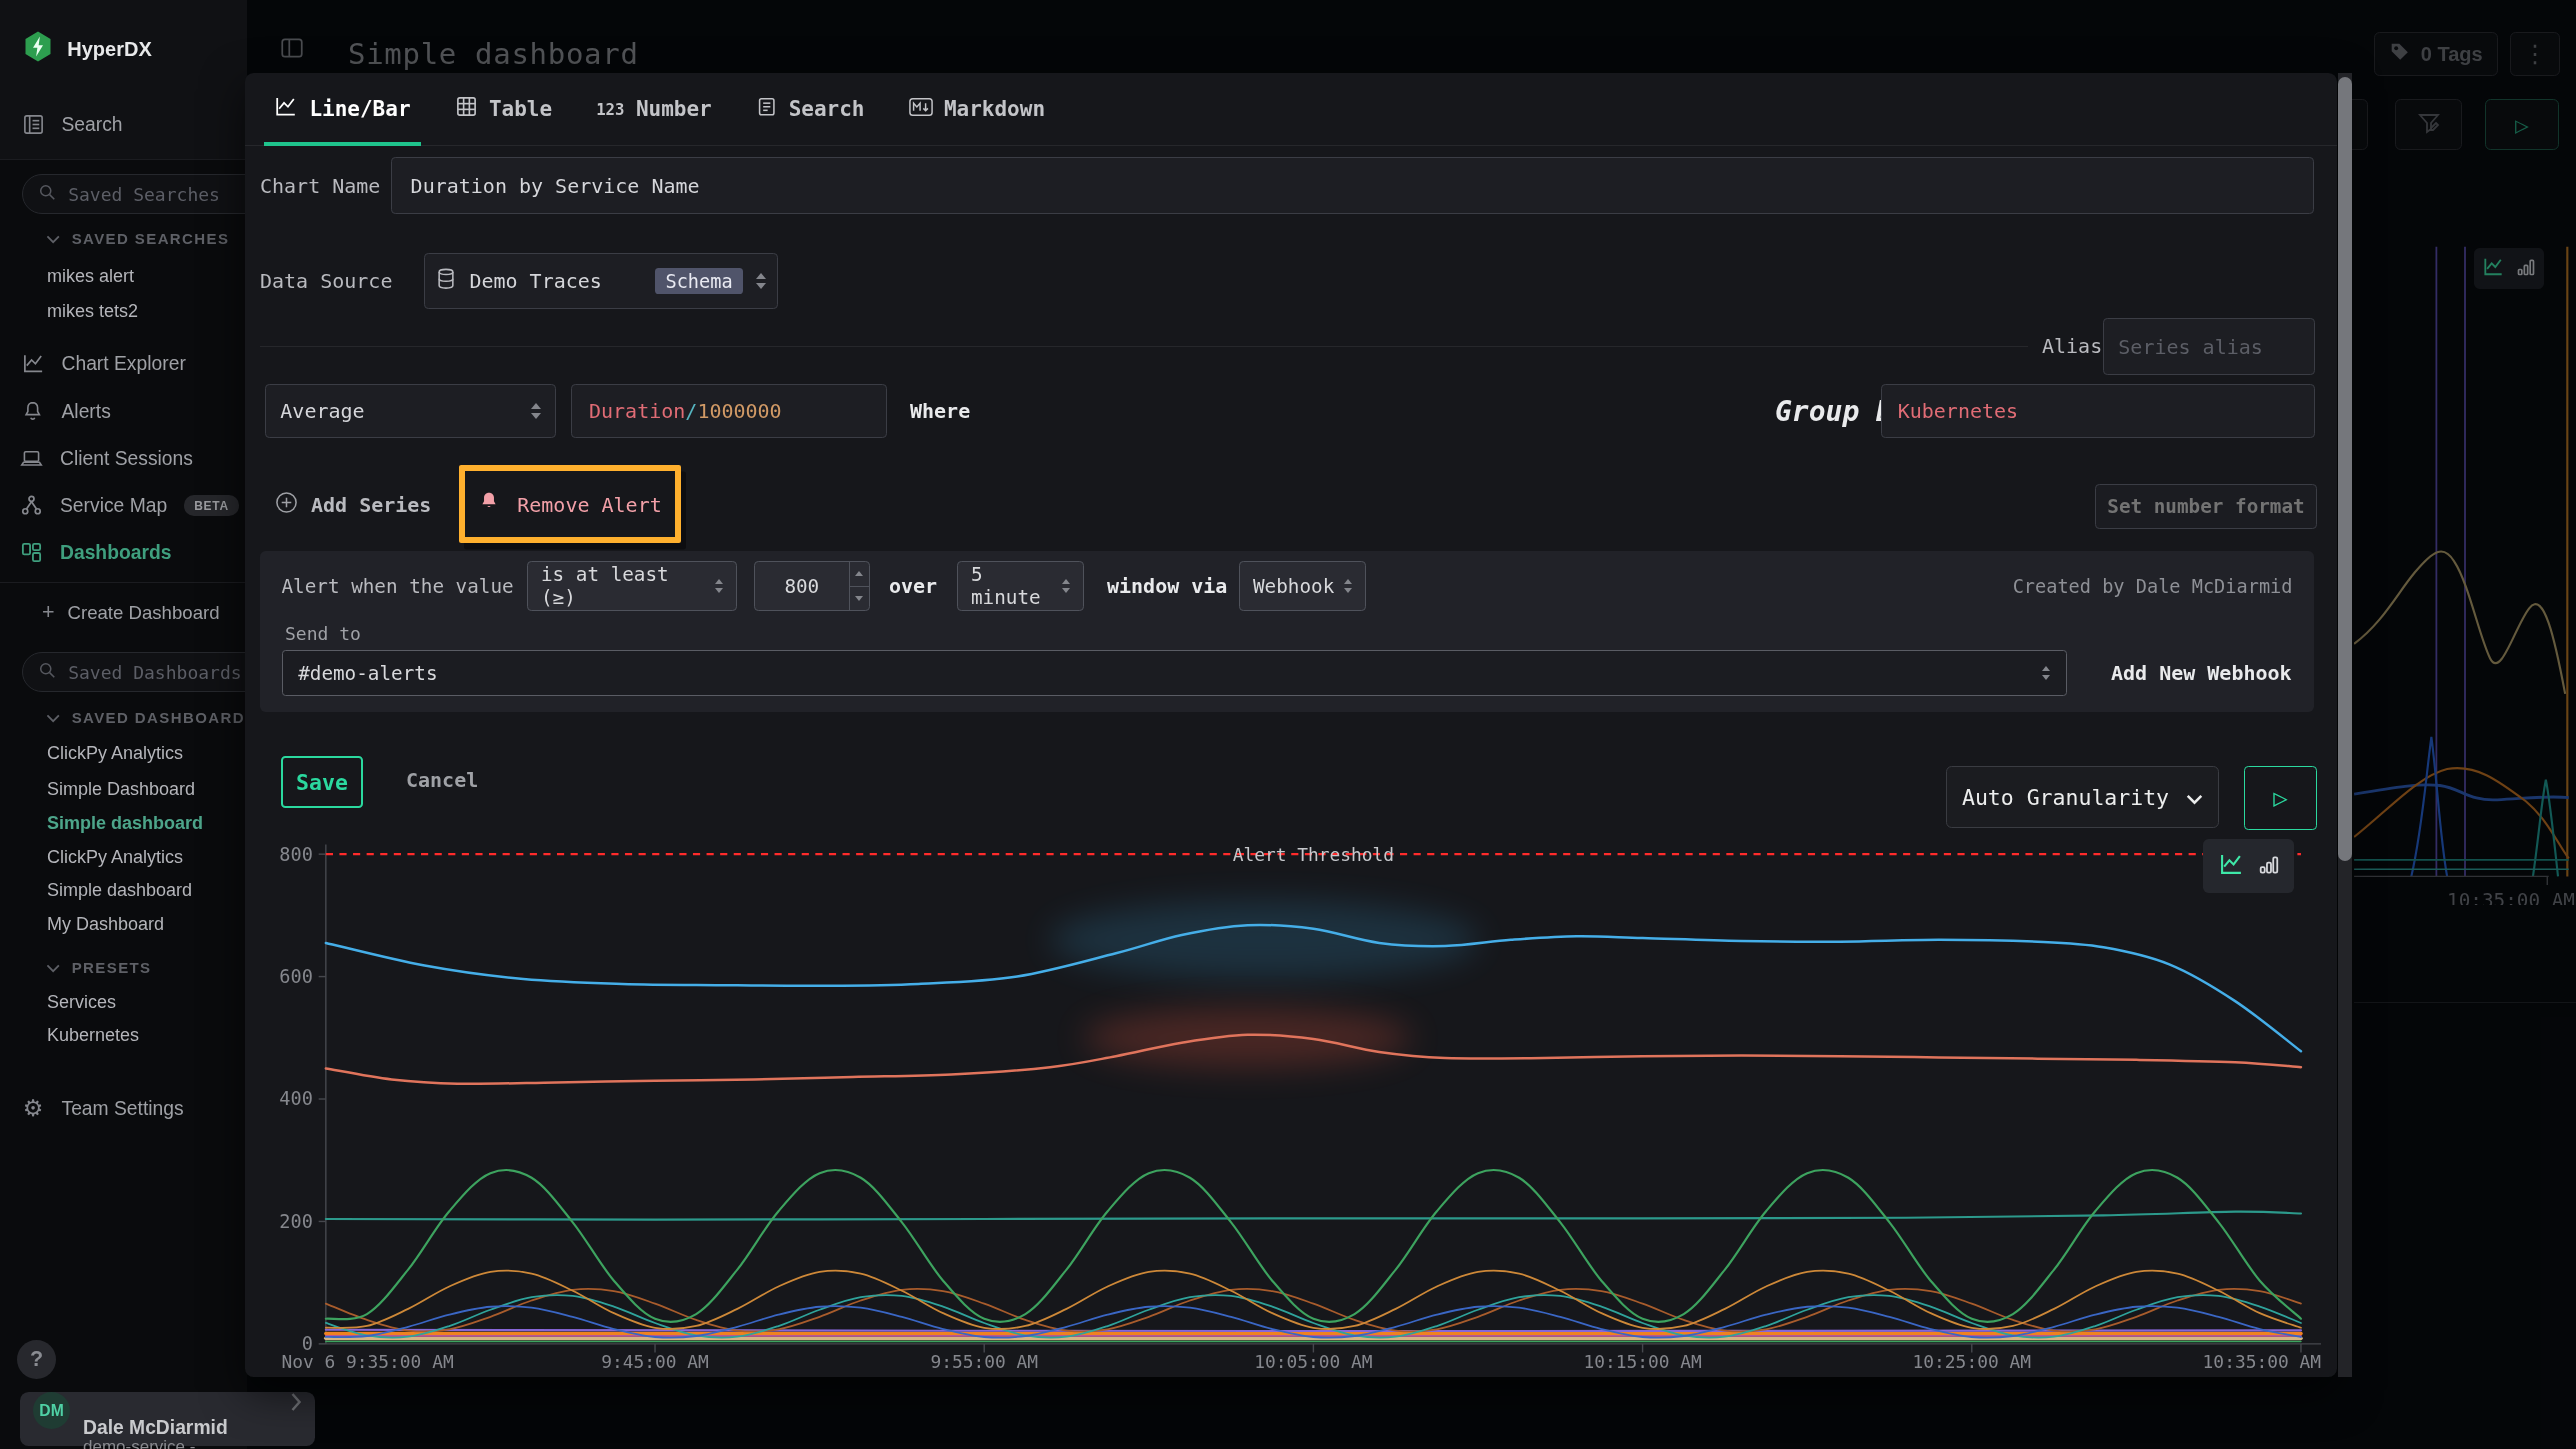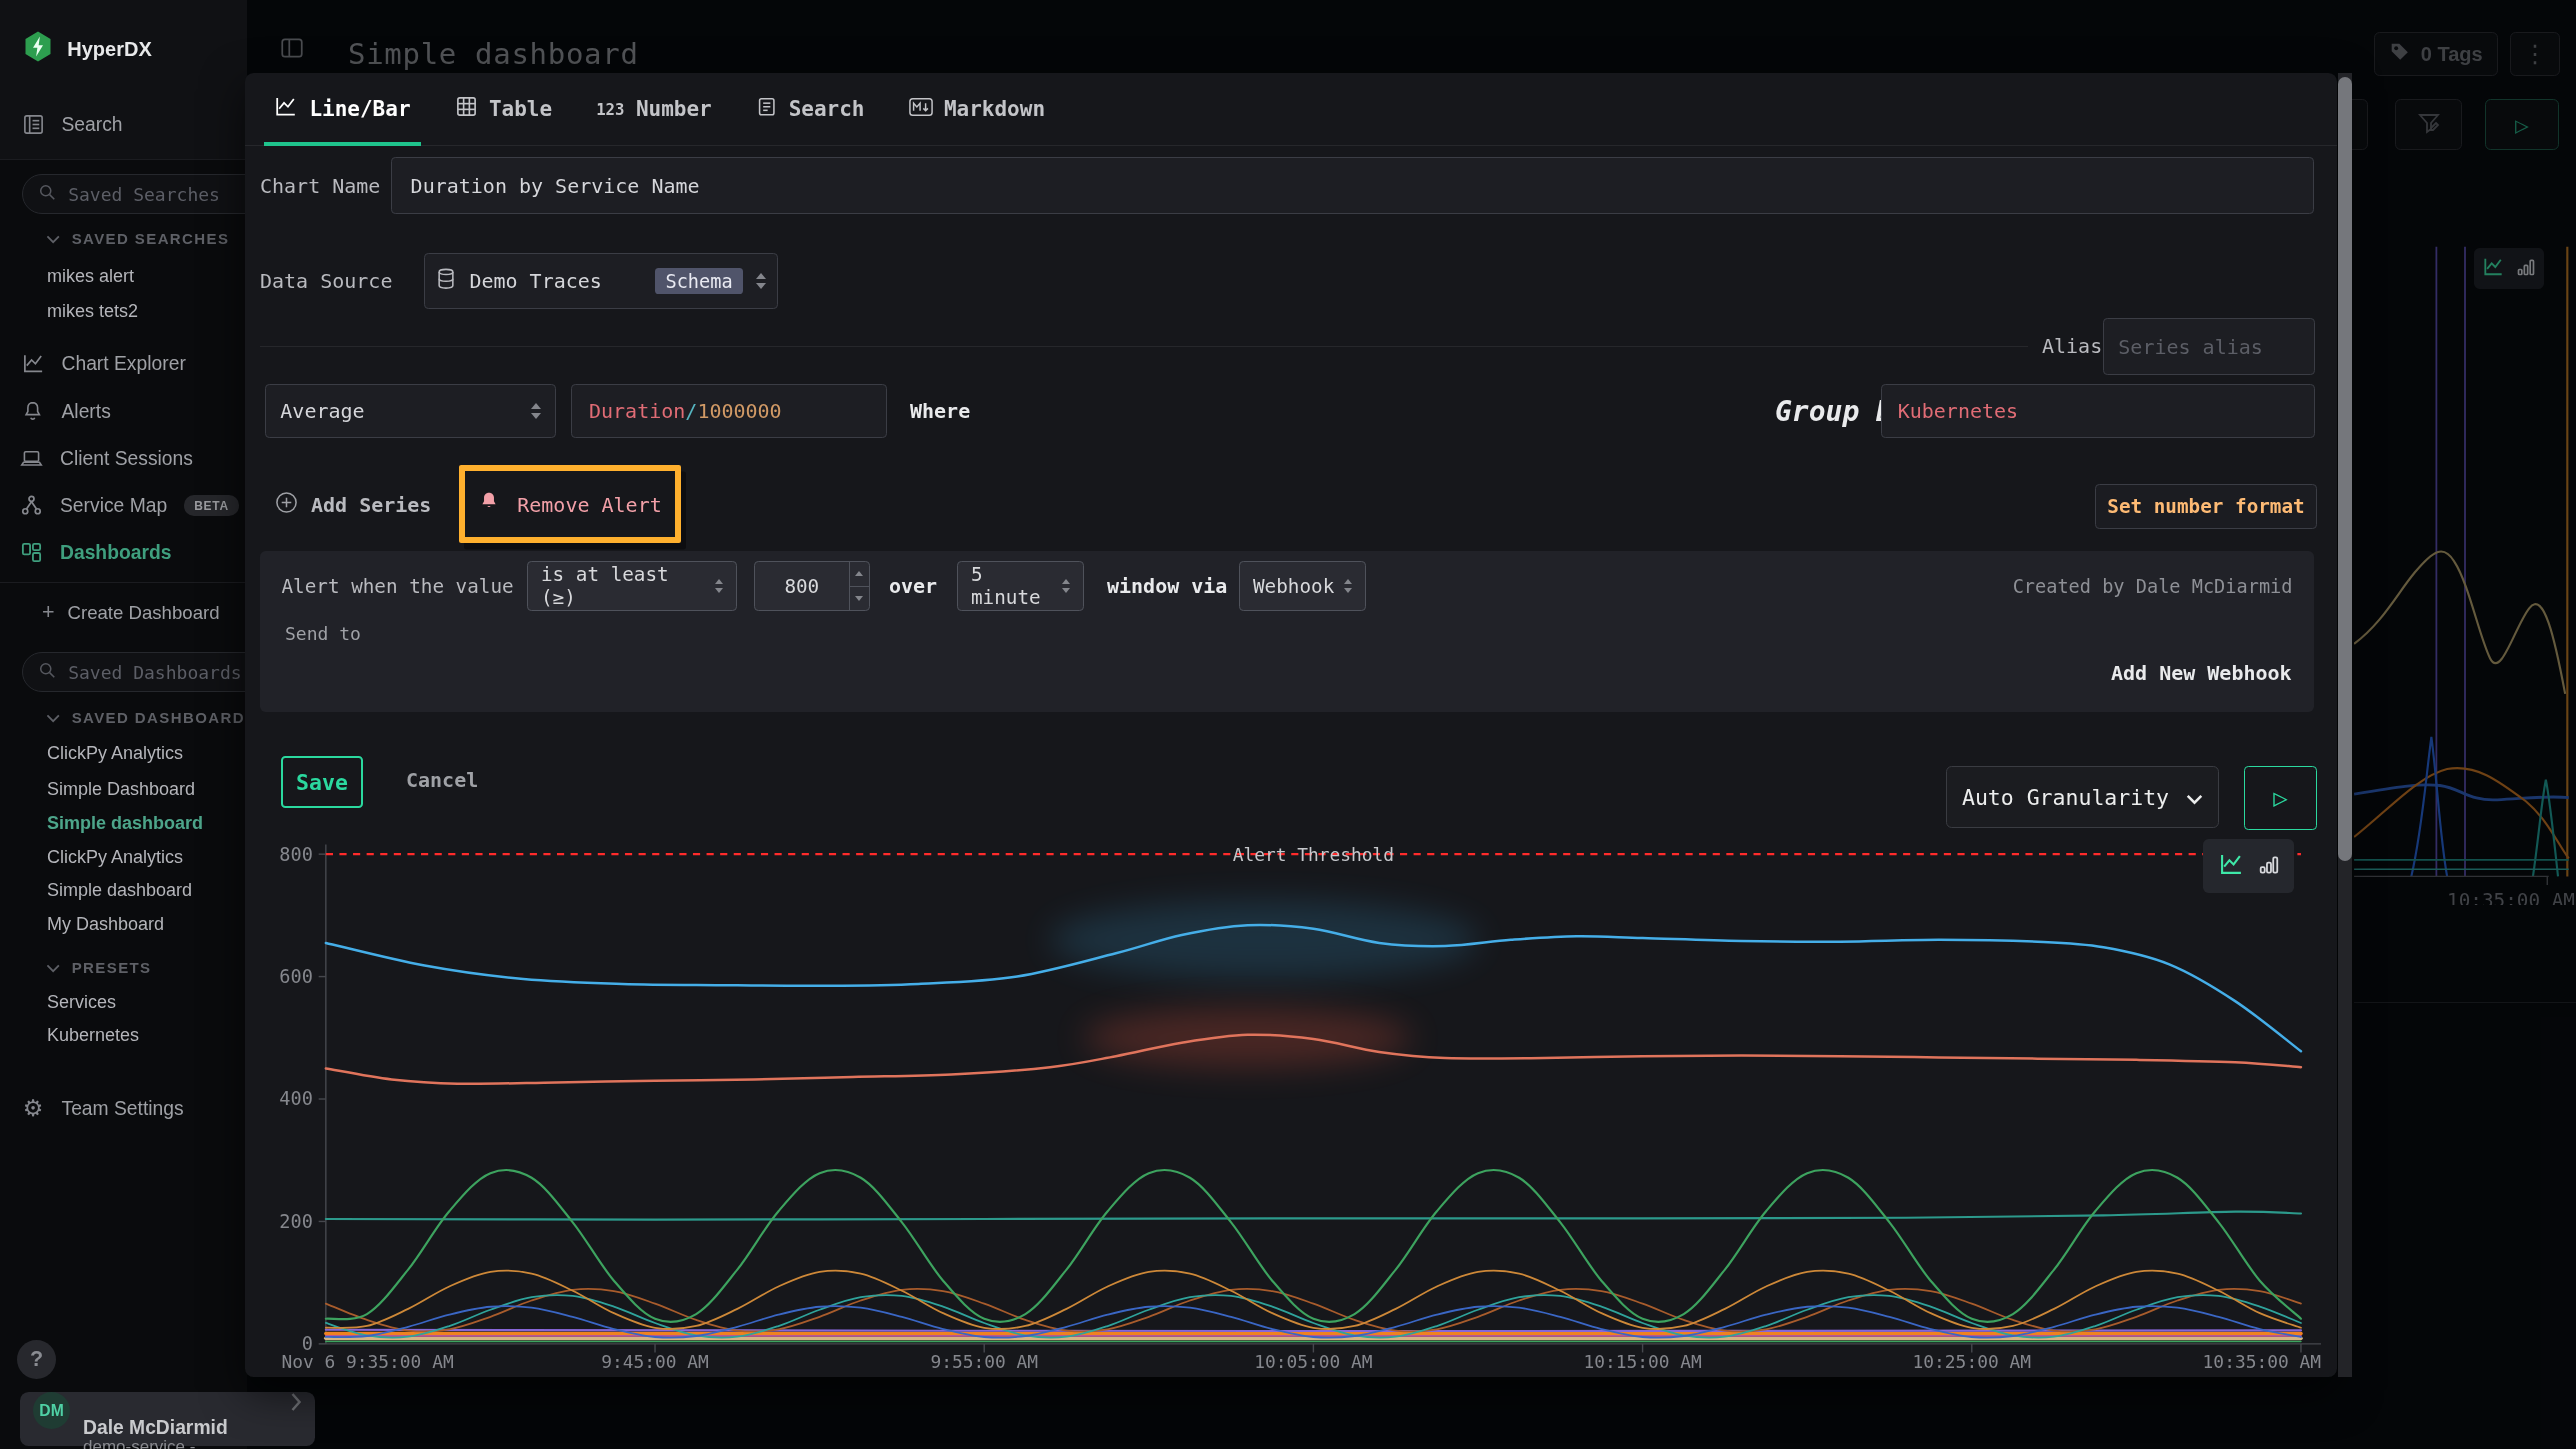--- a/index.html
+++ b/index.html
@@ -418,21 +418,21 @@
     <div class="abs" style="left:227px;top:405px;width:197px;height:53px;display:flex;align-items:center;justify-content:center;gap:18px;color:#f2a0a8;font-size:20px;font-weight:normal;cursor:pointer;z-index:4;">
       <span>
         <svg width="20" height="21.5" viewBox="0 0 24 26" fill="#f2a0a8">
           <path d="M12 2c-3.6 0-6 2.6-6 6v4.5L4 16h16l-2-3.5V8c0-3.4-2.4-6-6-6z"></path>
           <path d="M10 18a2.2 2.2 0 0 0 4 0z"></path>
         </svg>
       </span>
       <span>Remove Alert</span>
     </div>
 
-    <div class="abs" style="left:1850px;top:411px;width:220px;height:43px;border:1.4px solid #3b3d45;border-radius:4.3px;background:#1b1c21;display:flex;align-items:center;justify-content:center;color:#fdba74;font-size:19.3px;font-weight:bold;cursor:pointer;">Set number format</div>
+    <div class="abs" style="left:1850px;top:411px;width:220px;height:43px;border:1.4px solid #3b3d45;border-radius:4.3px;background:#1b1c21;display:flex;align-items:center;justify-content:center;color:#737373;font-size:19.3px;font-weight:bold;cursor:pointer;">Set number format</div>
 
     <div class="alertpanel">
       <div class="abs" style="left:21.5px;top:10px;height:50px;display:flex;align-items:center;color:#b9babf;font-size:19.3px;">Alert when the value</div>
       <div class="asel" style="left:267px;top:10px;width:210px;">
         <span>is at least (≥)</span>
         <span class="chevcol">
             <span class="tri-up" style="border-bottom-width:5px;border-left-width:4.3px;border-right-width:4.3px;"></span>
             <span class="tri-dn" style="border-top-width:5px;border-left-width:4.3px;border-right-width:4.3px;"></span>
           </span>
       </div>
@@ -459,20 +459,27 @@
       <div class="asel" style="left:979px;top:10px;width:127px;">
         <span>Webhook</span>
         <span class="chevcol">
             <span class="tri-up" style="border-bottom-width:5px;border-left-width:4.3px;border-right-width:4.3px;"></span>
             <span class="tri-dn" style="border-top-width:5px;border-left-width:4.3px;border-right-width:4.3px;"></span>
           </span>
       </div>
       <div class="abs" style="right:21.5px;top:10px;height:50px;display:flex;align-items:center;color:#8e9096;font-size:18.6px;">Created by Dale McDiarmid</div>
 
       <div class="abs" style="left:25px;top:72px;color:#9fa1a6;font-size:18px;">Send to</div>
+      <div class="abs" style="left:21.5px;top:99px;width:1785px;height:46px;background:#1b1c21;border:1.4px solid #5a5c64;border-radius:3.6px;display:flex;align-items:center;justify-content:space-between;padding:0 15.7px;box-sizing:border-box;color:#d8d9dc;font-size:19.3px;cursor:pointer;">
+        <span>#demo-alerts</span>
+        <span class="chevcol">
+            <span class="tri-up" style="border-bottom-width:5px;border-left-width:4.3px;border-right-width:4.3px;"></span>
+            <span class="tri-dn" style="border-top-width:5px;border-left-width:4.3px;border-right-width:4.3px;"></span>
+          </span>
+      </div>
       <div class="abs boldw" style="left:1851px;top:99px;height:46px;display:flex;align-items:center;font-size:20px;cursor:pointer;">Add New Webhook</div>
     </div>
 
     <div class="greenbtn abs" style="left:36px;top:683px;width:78px;height:48px;font-size:21.5px;font-weight:bold;">Save</div>
     <div class="abs" style="left:161px;top:683px;height:48px;display:flex;align-items:center;color:#9fa1a6;font-size:20px;font-weight:bold;cursor:pointer;">Cancel</div>
 
     <div class="abs" style="left:1701px;top:693px;width:273px;height:62px;background:#1b1c20;border:1.4px solid #3a3c42;border-radius:5.7px;display:flex;align-items:center;justify-content:center;gap:17px;color:#eceded;font-size:21.5px;box-sizing:border-box;cursor:pointer;">
       <span>Auto Granularity</span>
       <span>
         <svg width="17" height="10.7" viewBox="0 0 20 12" fill="none" stroke="#eceded" stroke-width="3">

